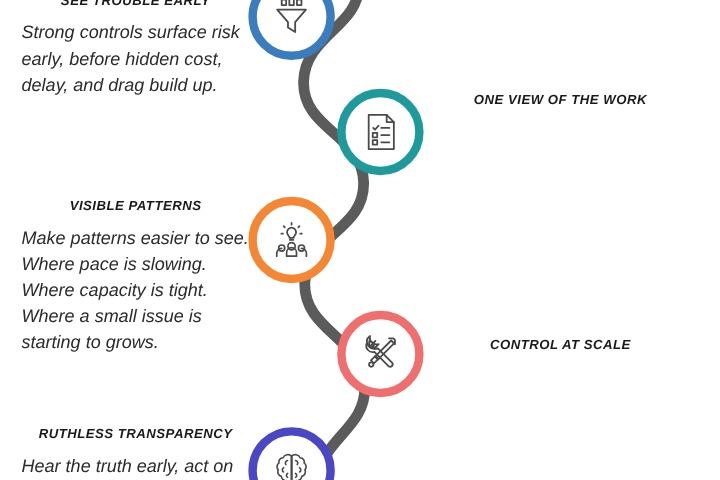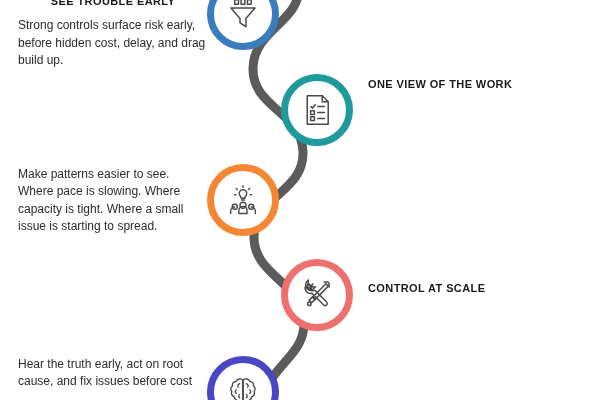--- a/index.html
+++ b/index.html
@@ -14,20 +14,21 @@
     font-family: "Liberation Sans", sans-serif;
     position: relative;
   }
 
   #infographic {
     position: absolute;
     left: 0; top: 0;
     width: 600px;
     height: 400px;
     overflow: hidden;
+    font-style: italic;
   }
 
   
   #road-layer {
     position: absolute;
     left: 0; top: 0;
     width: 600px;
     height: 400px;
     pointer-events: none;
   }
@@ -56,27 +57,27 @@
   .text-block .heading {
     font-size: 11px;
     font-weight: bold;
     color: #1a1a1a;
     letter-spacing: 0.4px;
     text-align: center;
     margin: 0 0 9px 0;
     line-height: 1.2;
   }
   .text-block .body {
-    font-size: 12px;
+    font-size: 15px;
     color: #2b2b2b;
     line-height: 1.45;
     margin: 0;
     text-align: left;
   }
-  .text-block.align-right .heading { text-align: left; }
+  .text-block.align-right .heading { text-align: center; }
   .text-block.align-left  .heading { text-align: center; }
 </style>
 </head>
 <body>
 
 <div id="infographic">
 
   <svg id="road-layer" viewBox="0 0 600 400">
     <path id="road-path" d="M 299 -12
              C 299 22, 254 30, 253 68
@@ -166,24 +167,26 @@
   <div class="text-block align-left" style="left:18px; top:-5px; width:190px;">
     <p class="heading">SEE TROUBLE EARLY</p>
     <p class="body">Strong controls surface risk early, before hidden cost, delay, and drag build up.</p>
   </div>
 
   <div class="text-block align-right" style="left:368px; top:78px; width:198px;">
     <p class="heading">ONE VIEW OF THE WORK</p>
   </div>
 
   <div class="text-block align-left" style="left:18px; top:166px; width:190px;">
-    <p class="body">Make patterns easier to see. Where pace is slowing. Where capacity is tight. Where a small issue is starting to spread.</p>
+    <p class="heading">VISIBLE PATTERNS</p>
+    <p class="body">Make patterns easier to see. Where pace is slowing. Where capacity is tight. Where a small issue is starting to grows.</p>
   </div>
 
   <div class="text-block align-right" style="left:368px; top:268px; width:198px;margin-top:14px;">
     <p class="heading">CONTROL AT SCALE</p>
   </div>
 
   <div class="text-block align-left" style="left:18px; top:356px; width:190px;">
+    <p class="heading">RUTHLESS TRANSPARENCY</p>
     <p class="body">Hear the truth early, act on root cause, and fix issues before cost</p>
   </div>
 
 </div>
 
 </body></html>

